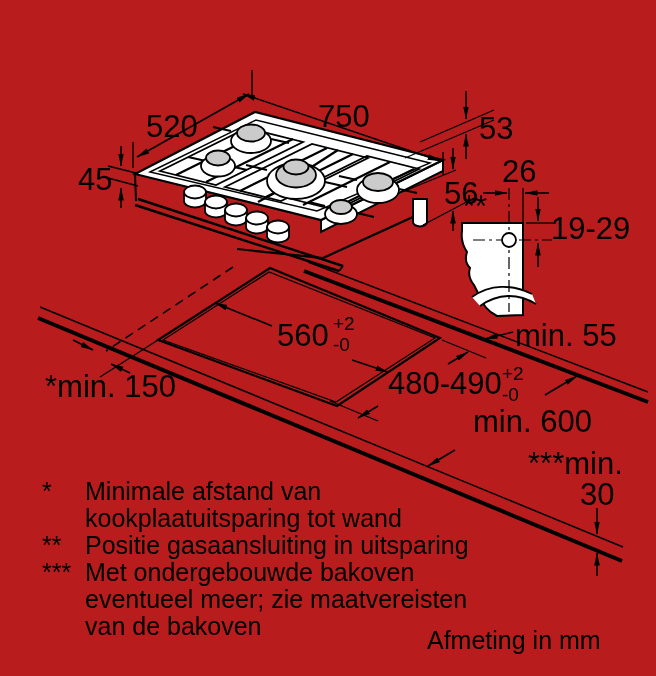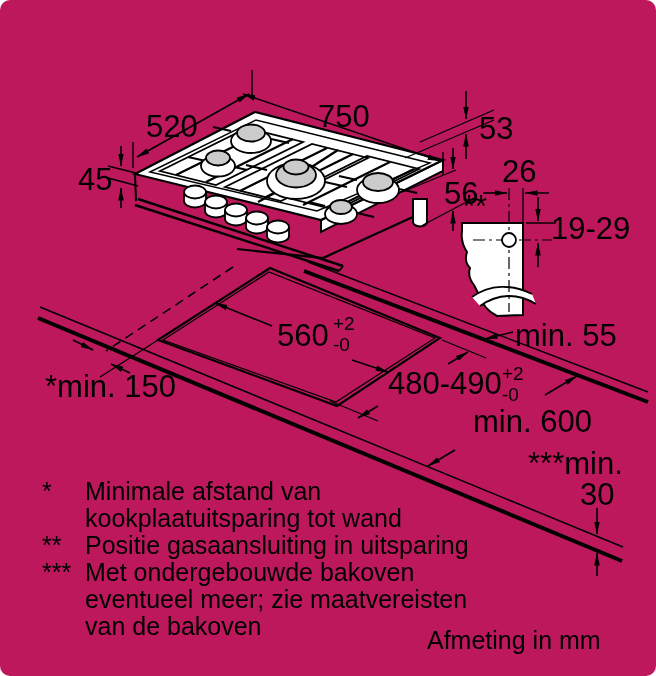--- a/index.html
+++ b/index.html
@@ -1,16 +1,16 @@
 <!DOCTYPE html>
 <html><head>
 <meta charset="utf-8">
 <style>
   html,body{margin:0;padding:0;background:#fff;}
-  .canvas{position:relative;width:656px;height:676px;background:#be185d;overflow:hidden;border-radius:10px;}
+  .canvas{position:relative;width:656px;height:676px;background:#b91c1c;overflow:hidden;}
   svg{display:block;}
   svg text{font-family:"Liberation Sans", sans-serif;fill:#000;}
   .dim-label{font-size:31px;}
   .tol-label{font-size:19px;}
   .note-label{font-size:25px;}
   .ln{stroke:#000;fill:none;}
 </style>
 </head>
 <body>
 

